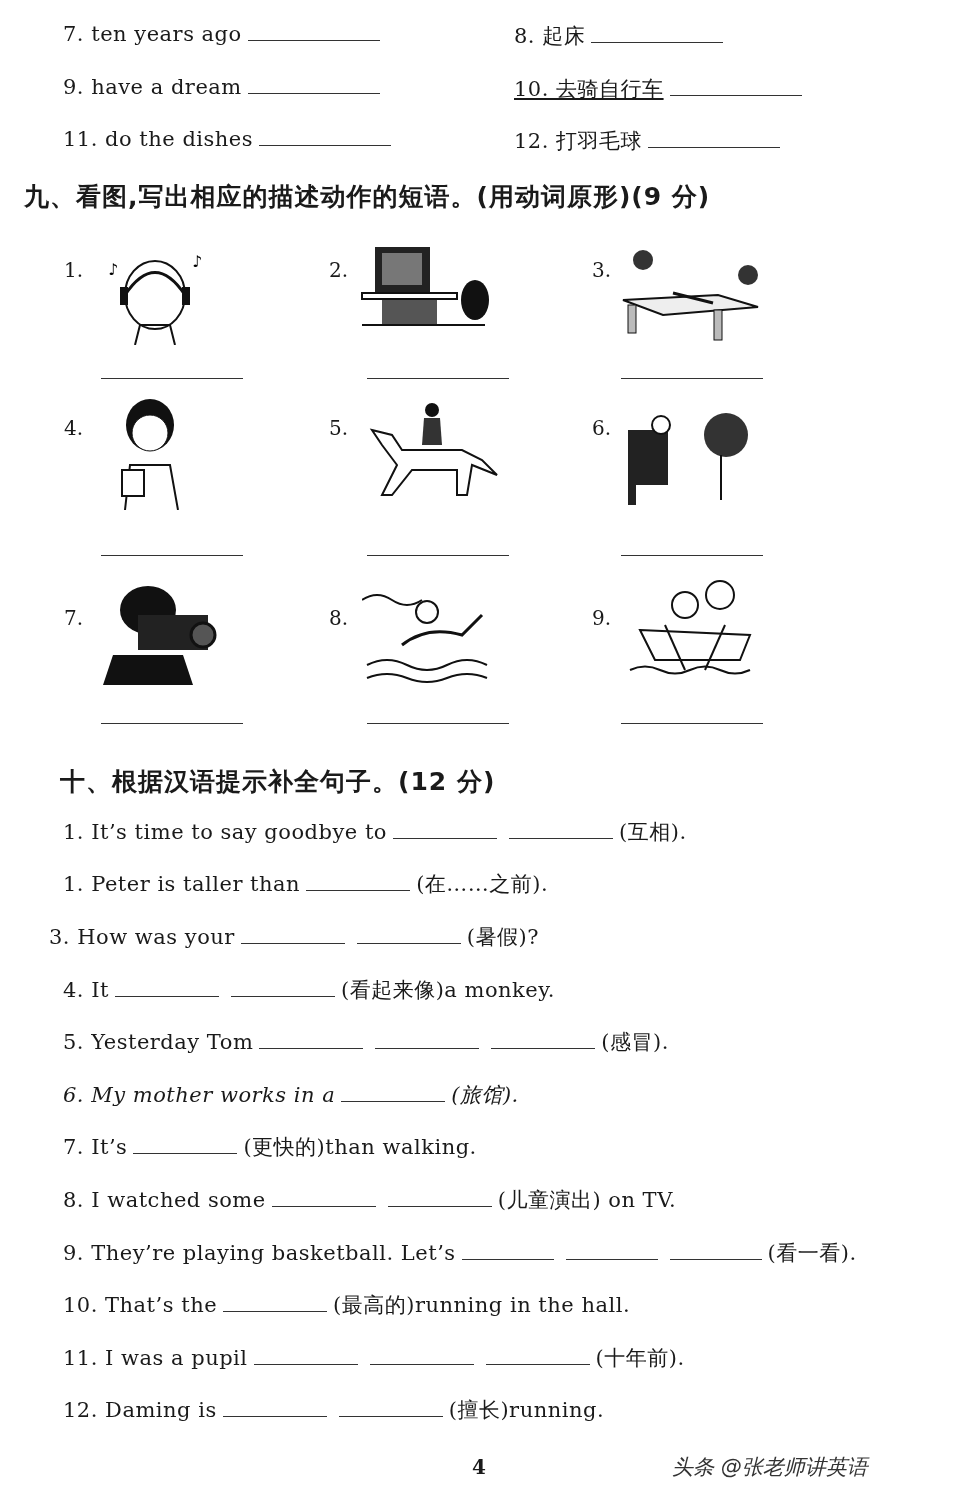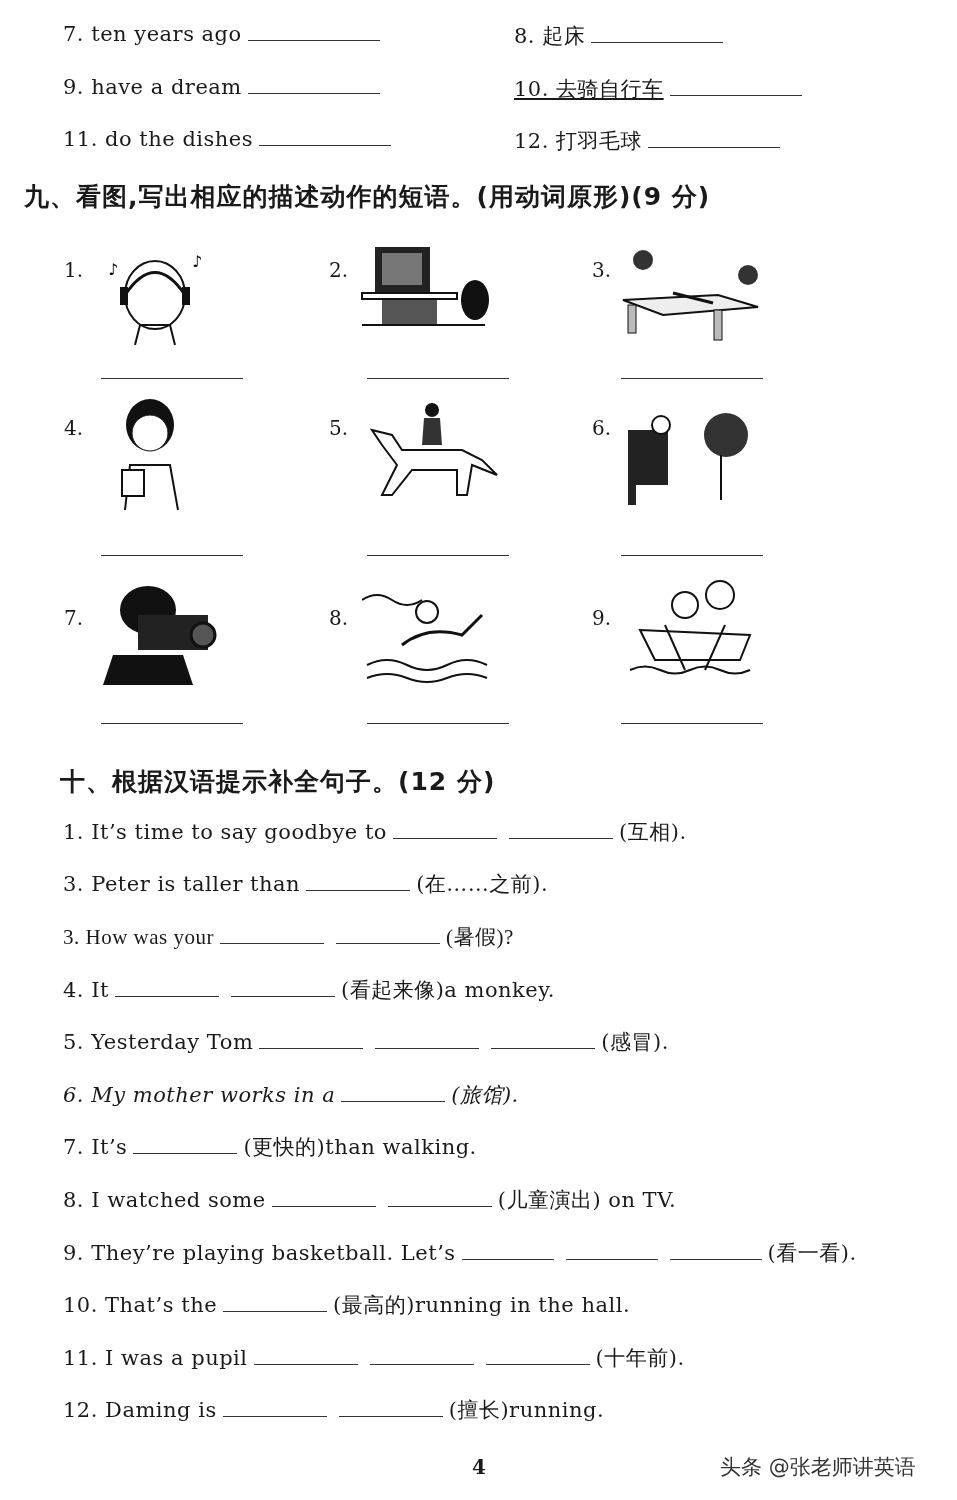--- a/index.html
+++ b/index.html
@@ -114,26 +114,26 @@
   <path d="M15 55 L125 60 L115 85 L30 85 Z" fill="#fff" stroke="#111" stroke-width="2"></path>
   <line x1="40" y1="50" x2="60" y2="95" stroke="#111" stroke-width="2"></line>
     <line x1="100" y1="50" x2="80" y2="95" stroke="#111" stroke-width="2"></line>
   <path d="M5 95 Q20 88 35 95 T65 95 T95 95 T125 95" fill="none" stroke="#111" stroke-width="2"></path>
 </svg>
 <div class="ansline" style="left:621px;top:723px"></div>
 
 <div class="abs heading" style="left:24px;top:765px;margin-left:36px;">十、根据汉语提示补全句子。(12 分)</div>
 
 <div class="abs line" style="left:63px;top:818px;"><span>1. It’s time to say goodbye to</span><span class="blank" style="width:104px"></span><span class="blank" style="width:104px"></span><span>(互相).</span></div>
-<div class="abs line" style="left:63px;top:870px;"><span>3. Peter is taller than</span><span class="blank" style="width:104px"></span><span>(在……之前).</span></div>
-<div class="abs line" style="left:63px;top:923px;font-family:Liberation Serif, serif;"><span>3. How was your</span><span class="blank" style="width:104px"></span><span class="blank" style="width:104px"></span><span>(暑假)?</span></div>
+<div class="abs line" style="left:63px;top:870px;"><span>1. Peter is taller than</span><span class="blank" style="width:104px"></span><span>(在……之前).</span></div>
+<div class="abs line" style="left:49px;top:923px;"><span>3. How was your</span><span class="blank" style="width:104px"></span><span class="blank" style="width:104px"></span><span>(暑假)?</span></div>
 <div class="abs line" style="left:63px;top:976px;"><span>4. It</span><span class="blank" style="width:104px"></span><span class="blank" style="width:104px"></span><span>(看起来像)a monkey.</span></div>
 <div class="abs line" style="left:63px;top:1028px;"><span>5. Yesterday Tom</span><span class="blank" style="width:104px"></span><span class="blank" style="width:104px"></span><span class="blank" style="width:104px"></span><span>(感冒).</span></div>
 <div class="abs line" style="left:63px;top:1081px;font-style:italic;"><span>6. My mother works in a</span><span class="blank" style="width:104px"></span><span>(旅馆).</span></div>
 <div class="abs line" style="left:63px;top:1133px;"><span>7. It’s</span><span class="blank" style="width:104px"></span><span>(更快的)than walking.</span></div>
 <div class="abs line" style="left:63px;top:1186px;"><span>8. I watched some</span><span class="blank" style="width:104px"></span><span class="blank" style="width:104px"></span><span>(儿童演出) on TV.</span></div>
 <div class="abs line" style="left:63px;top:1239px;"><span>9. They’re playing basketball. Let’s</span><span class="blank" style="width:92px"></span><span class="blank" style="width:92px"></span><span class="blank" style="width:92px"></span><span>(看一看).</span></div>
 <div class="abs line" style="left:63px;top:1291px;"><span>10. That’s the</span><span class="blank" style="width:104px"></span><span>(最高的)running in the hall.</span></div>
 <div class="abs line" style="left:63px;top:1344px;text-align:center;"><span>11. I was a pupil</span><span class="blank" style="width:104px"></span><span class="blank" style="width:104px"></span><span class="blank" style="width:104px"></span><span>(十年前).</span></div>
 <div class="abs line" style="left:63px;top:1396px;"><span>12. Daming is</span><span class="blank" style="width:104px"></span><span class="blank" style="width:104px"></span><span>(擅长)running.</span></div>
 
 <div class="abs pagenum" style="left:472px;top:1455px;">4</div>
-<div class="abs watermark" style="left:720px;top:1453px;">头条 @张老师讲英语</div>
+<div class="abs watermark" style="left:672px;top:1453px;font-style:italic;">头条 @张老师讲英语</div>
 
 </body></html>

